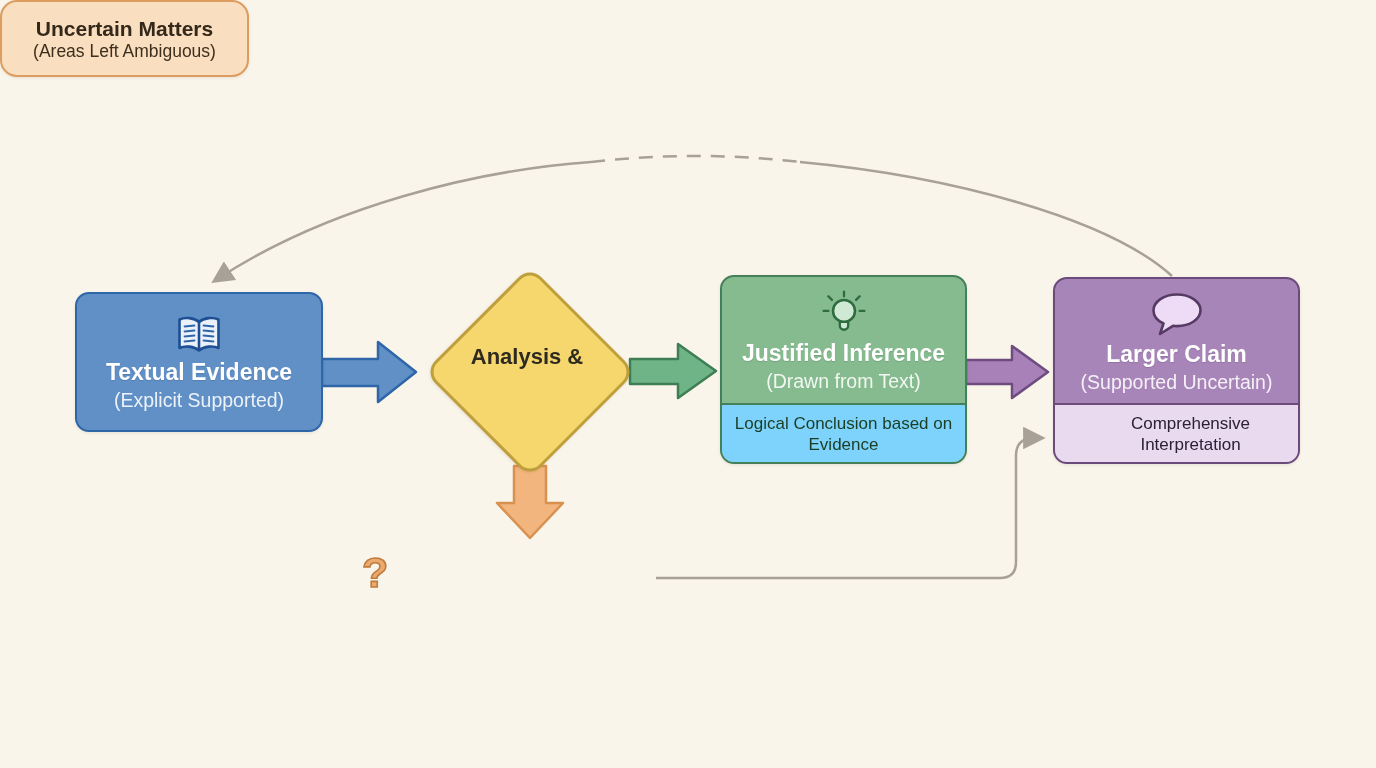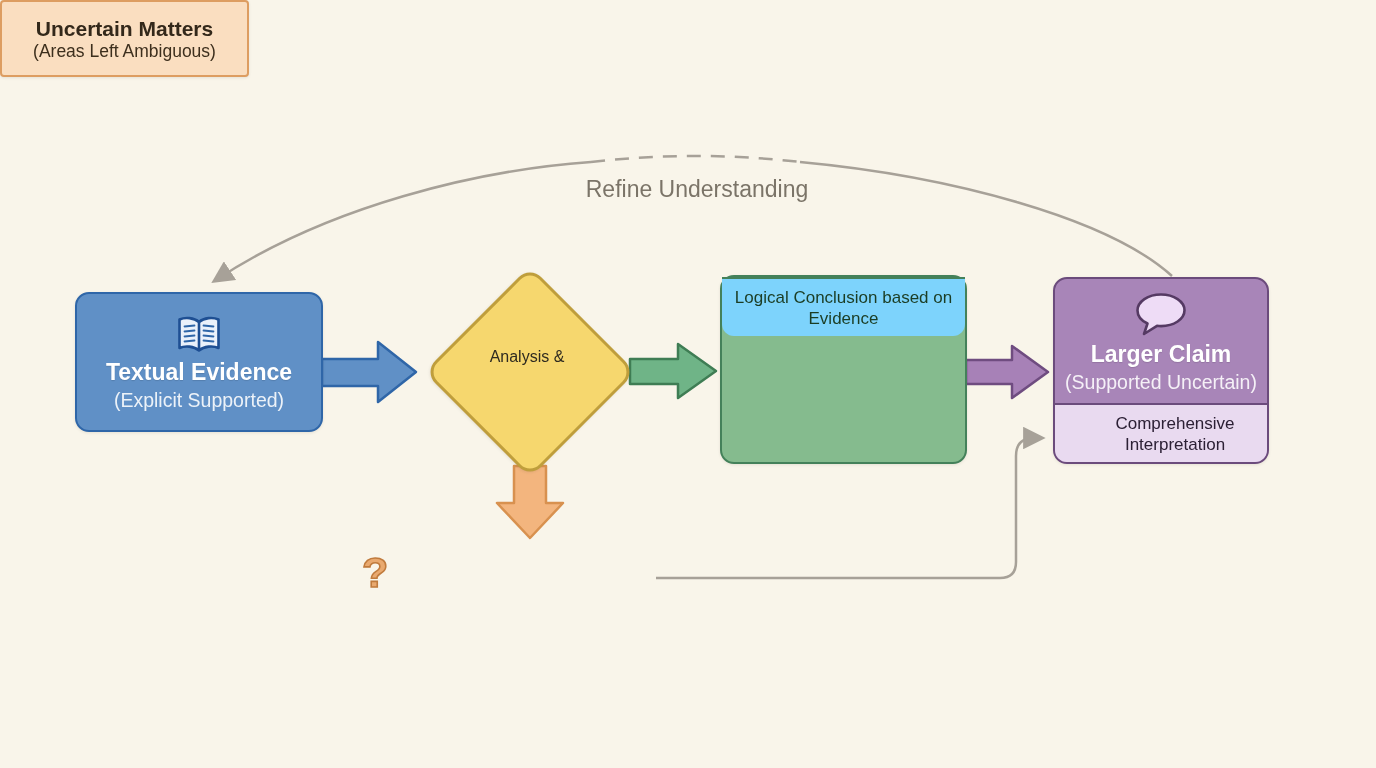--- a/index.html
+++ b/index.html
@@ -12,31 +12,31 @@
   .node .main{flex:1;display:flex;flex-direction:column;align-items:center;justify-content:center;gap:4px;padding:6px 8px 4px;}
   .node .title{font-size:23px;font-weight:700;color:#ffffff;line-height:26px;text-align:center;
                text-shadow:0 1px 1px rgba(0,0,0,.12);}
   .node .subtitle{font-size:19.5px;color:rgba(255,255,255,.88);line-height:23px;text-align:center;}
   .node .panel{height:53px;display:flex;align-items:center;justify-content:center;text-align:center;
                font-size:17px;line-height:21px;border-bottom-left-radius:12px;border-bottom-right-radius:12px;padding:2px 10px;}
 
   .node-blue{left:75px;top:292px;width:248px;height:140px;background:#6090c6;border:2.5px solid #2f66a8;}
   .node-green{left:720px;top:275px;width:247px;height:189px;background:#85bb8e;border:2.5px solid #44815a;}
   .node-green .panel{background:#7dd3fc;border-top:2px solid #44815a;color:#1b3d24;}
-  .node-purple{left:1053px;top:277px;width:216px;height:187px;background:#a885b8;border:2.5px solid #6b4b7c;}
+  .node-purple{left:1053px;top:277px;width:247px;height:187px;background:#a885b8;border:2.5px solid #6b4b7c;}
   .node-purple .panel{background:#e9daf0;border-top:2px solid #6b4b7c;color:#2c2035;padding-left:38px;}
 
   .diamond{position:absolute;left:455px;top:297px;width:144px;height:144px;background:#f6d76e;
            border:3px solid #bf9e3c;border-radius:16px;transform:rotate(45deg);
            box-shadow:0 1px 3px rgba(60,50,30,.10);}
   .diamond-label{position:absolute;left:427px;top:343px;width:200px;text-align:center;
-                 font-size:16px;font-weight:400;color:#2e2a20;line-height:28px;}
+                 font-size:22px;font-weight:700;color:#2e2a20;line-height:28px;}
 
   .node-orange{left:410px;top:542px;width:245px;height:73px;background:#fadec0;border:2.5px solid #dd9d61;
-               border-radius:4px;display:flex;flex-direction:column;align-items:center;justify-content:center;
+               border-radius:17px;display:flex;flex-direction:column;align-items:center;justify-content:center;
                box-shadow:0 1px 3px rgba(60,50,30,.10);}
   .node-orange .o-title{font-size:21px;font-weight:700;color:#33281a;line-height:25px;}
   .node-orange .o-subtitle{font-size:17.5px;color:#3d2f1d;line-height:21px;text-align:right;}
 
   .qmark{position:absolute;left:362px;top:548px;font-size:43px;font-weight:800;color:#e9a96f;
          -webkit-text-stroke:1.6px #c07b3d;line-height:48px;}
 
   .refine-label{position:absolute;left:547px;top:176px;width:300px;text-align:center;
                 font-size:23px;color:#7b7468;}
 </style>
@@ -57,41 +57,49 @@
     <path d="M 591 162 C 478 170, 328 206, 216 280" fill="none" stroke-width="2.5" marker-end="url(#gray-arrow)" stroke="#a7a198"></path>
 
     <path d="M 656 578 L 1000 578 Q 1016 578 1016 562 L 1016 456 Q 1016 438 1034 438 L 1040 438" fill="none" stroke-width="2.5" marker-end="url(#gray-arrow)" stroke="#a7a198"></path>
 
     <polygon points="322,359 378,359 378,342 416,372 378,402 378,386 322,386" stroke-width="2.5" stroke-linejoin="round" fill="#6090c6" stroke="#2f66a8"></polygon>
     <polygon points="630,359 678,359 678,344 716,371 678,398 678,384 630,384" stroke-width="2.5" stroke-linejoin="round" fill="#6fb487" stroke="#3f7d54"></polygon>
     <polygon points="966,360 1012,360 1012,346 1048,372 1012,398 1012,384 966,384" stroke-width="2.5" stroke-linejoin="round" fill="#a781b7" stroke="#6f4c80"></polygon>
     <polygon points="514,466 546,466 546,503 563,503 530,538 497,503 514,503" stroke-width="2.5" stroke-linejoin="round" fill="#f3b57e" stroke="#d8914f"></polygon>
   </svg>
 
-  <div class="refine-label">Refine Understanding</div>
 
   <div class="node node-blue">
     <div class="main">
       <svg width="48" height="40" viewBox="0 0 48 40">
         <path d="M24 7 C19 2.5 10 2 4.5 4.5 L4.5 33 C10 30.5 19 31 24 35.5 C29 31 38 30.5 43.5 33 L43.5 4.5 C38 2 29 2.5 24 7 Z" fill="#eaf1fb" stroke="#1e4f93" stroke-width="2.6" stroke-linejoin="round"></path>
         <line x1="24" y1="7" x2="24" y2="35.5" stroke="#1e4f93" stroke-width="2.6"></line>
         <path d="M9.5 11.5 L19.5 10.5 M9.5 16.5 L19.5 15.5 M9.5 21.5 L19.5 20.5 M9.5 26.5 L19.5 25.5" stroke="#2f66a8" stroke-width="1.8" stroke-linecap="round"></path>
         <path d="M28.5 10.5 L38.5 11.5 M28.5 15.5 L38.5 16.5 M28.5 20.5 L38.5 21.5 M28.5 25.5 L38.5 26.5" stroke="#2f66a8" stroke-width="1.8" stroke-linecap="round"></path>
       </svg>
       <div class="title">Textual Evidence</div>
       <div class="subtitle">(Explicit Supported)</div>
     </div>
   </div>
 
   <div class="diamond"></div>
   <div class="diamond-label">
     <div>Analysis &amp;</div>
   </div>
 
   <div class="node node-green">
+    <div class="main">
+      <svg width="46" height="46" viewBox="0 0 44 44">
+        <path d="M22 6 V1.5 M10.5 9.5 L7 6 M33.5 9.5 L37 6 M7 20 H2.5 M37 20 H41.5" stroke="#2e6b3f" stroke-width="2.2" stroke-linecap="round" fill="none"></path>
+        <circle cx="22" cy="20" r="10.5" fill="#cfe9d4" stroke="#2e6b3f" stroke-width="2.4"></circle>
+        <path d="M18 30.5 h8 v3.5 a4 4 0 0 1 -4 4 a4 4 0 0 1 -4 -4 z" fill="#cfe9d4" stroke="#2e6b3f" stroke-width="2.2" stroke-linejoin="round"></path>
+      </svg>
+      <div class="title">Justified Inference</div>
+      <div class="subtitle">(Drawn from Text)</div>
+    </div>
     <div class="panel">Logical Conclusion based on Evidence</div>
   </div>
 
   <div class="node node-purple">
     <div class="main">
       <svg width="56" height="46" viewBox="0 0 56 46">
         <path d="M28 3.5 C15 3.5 4.5 10.5 4.5 19.5 C4.5 25 8.5 29.8 14.5 32.5 L11 43 L24 34.8 C25.3 35 26.6 35.1 28 35.1 C41 35.1 51.5 28.1 51.5 19.3 C51.5 10.5 41 3.5 28 3.5 Z" fill="#eedcf6" stroke="#553a63" stroke-width="2.6" stroke-linejoin="round"></path>
       </svg>
       <div class="title">Larger Claim</div>
       <div class="subtitle">(Supported Uncertain)</div>

